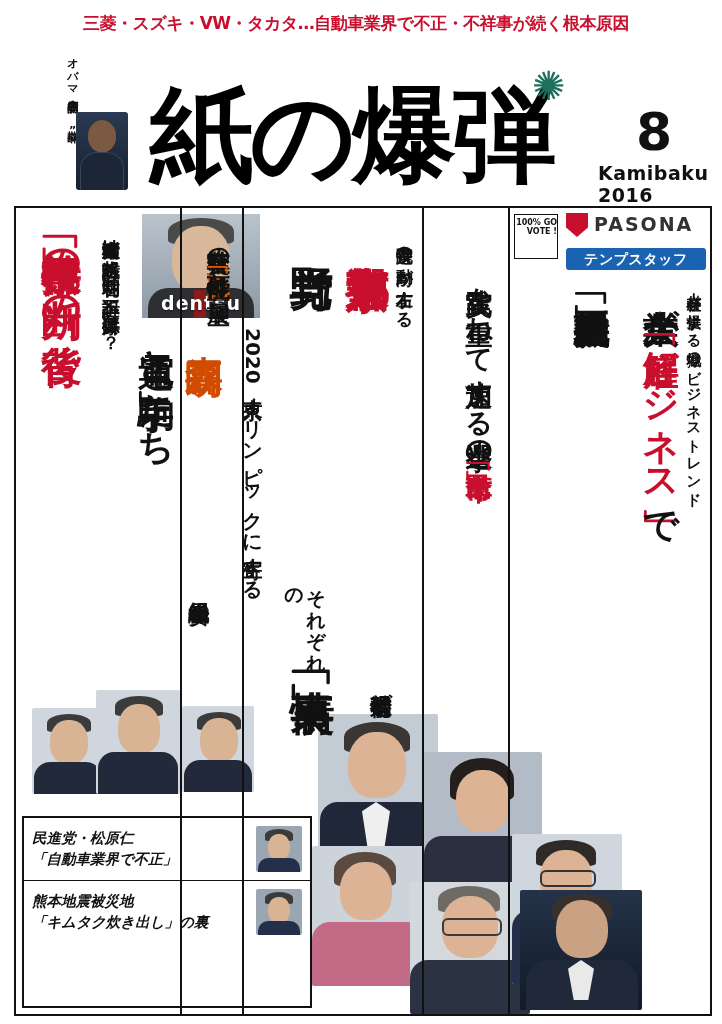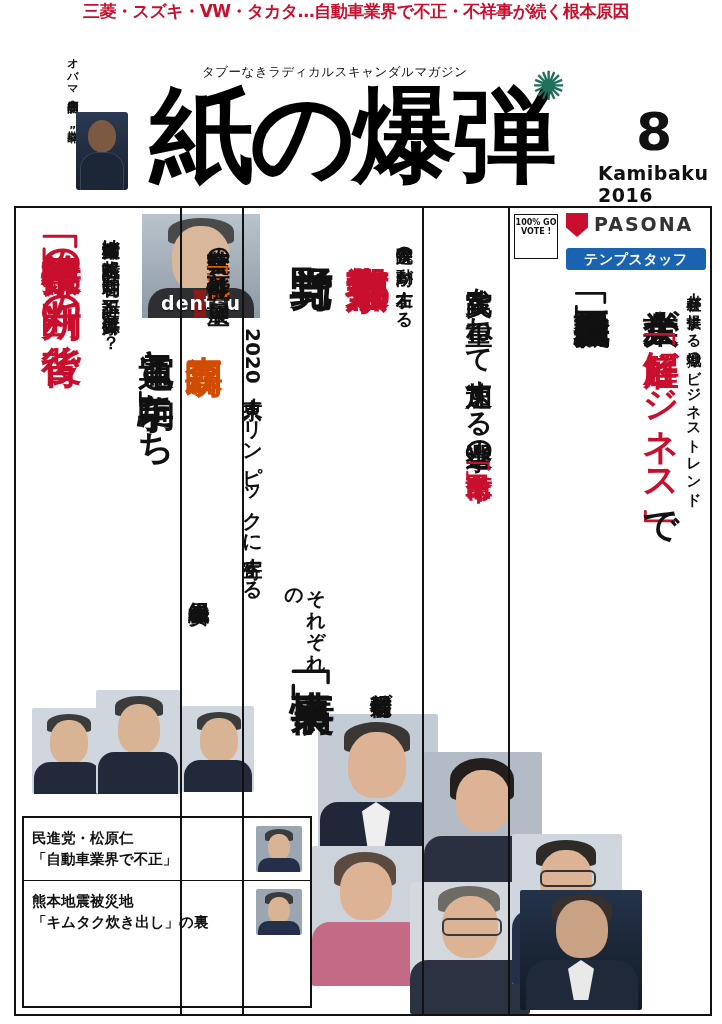--- a/index.html
+++ b/index.html
@@ -8,21 +8,21 @@
     background:#ffffff;
     font-family:"DejaVu Sans","Liberation Sans",sans-serif;
     overflow:hidden;
     position:relative;
   }
   .page{position:relative;width:722px;height:1024px;background:#fff;overflow:hidden;}
 
   
   .top-banner{
     position:absolute;left:0;top:0;width:712px;height:46px;
-    display:flex;justify-content:center;
+    display:flex;align-items:center;justify-content:center;
     border-bottom:1px solid #e2e2e2;
     background:#ffffff;
   }
   .top-banner .txt{
     color:#c8102e;font-size:17px;font-weight:bold;letter-spacing:-0.5px;
   }
 
   
   .masthead{position:absolute;left:0;top:46px;width:722px;height:158px;background:#fff;}
   .obama-caption{
@@ -80,21 +80,21 @@
   .v{writing-mode:vertical-rl;text-orientation:upright;font-weight:bold;color:#111;
      font-family:"DejaVu Sans","Liberation Sans",sans-serif;}
   .vmix{writing-mode:vertical-rl;font-weight:bold;color:#111;}
 
   
   .col-pasona{
     position:absolute;right:0;top:0;width:200px;height:806px;border-left:2px solid #111;
   }
   .vote-badge{
     position:absolute;left:4px;top:6px;width:42px;height:40px;border:1px solid #111;
-    font-size:8px;font-weight:bold;text-align:center;line-height:1.15;padding-top:3px;color:#111;
+    font-size:8px;font-weight:bold;text-align:right;line-height:1.15;padding-top:3px;color:#111;
   }
   .pasona-logo{
     position:absolute;left:56px;top:3px;width:138px;height:30px;
   }
   .pasona-logo .mark{
     position:absolute;left:0;top:2px;width:22px;height:24px;background:#c8102e;
     clip-path:polygon(0 0,100% 0,100% 60%,50% 100%,0 60%);
   }
   .pasona-logo .wd{position:absolute;left:28px;top:2px;font-size:19px;font-weight:bold;letter-spacing:2px;color:#333;}
   .temp-logo{
@@ -216,21 +216,21 @@
   .face .bd{position:absolute;left:2px;top:54px;width:68px;height:34px;background:#22293a;border-radius:16px 16px 0 0;}
   .face.f1{left:0;top:22px;}
   .face.f2{left:64px;top:4px;width:84px;height:104px;}
   .face.f2 .hd{left:22px;top:14px;width:42px;height:50px;}
   .face.f2 .hr{left:19px;top:6px;width:48px;height:20px;}
   .face.f2 .bd{top:62px;width:80px;height:42px;}
   .face.f3{left:150px;top:20px;}
 
   
   .teasers{
-    position:absolute;left:6px;bottom:6px;width:286px;height:188px;border:2px solid #111;background:#fff;
+    position:absolute;left:6px;bottom:6px;width:286px;height:188px;border:2px solid #111;background:#fff;font-style:italic;
   }
   .teaser{position:relative;height:62px;border-bottom:1px solid #111;}
   .teaser:last-child{border-bottom:none;}
   .teaser .tx{
     position:absolute;left:8px;top:10px;width:196px;font-size:14.5px;line-height:21px;font-weight:bold;color:#111;
   }
   .teaser .thumb{
     position:absolute;right:8px;top:8px;width:46px;height:46px;background:#9aa6b2;border-radius:2px;overflow:hidden;
   }
   .teaser .thumb .hd{position:absolute;left:12px;top:8px;width:22px;height:26px;background:#d9b494;border-radius:46% 46% 42% 42%;}
@@ -287,21 +287,20 @@
 
   <div class="top-banner">
     <div class="txt">三菱・スズキ・VW・タカタ…自動車業界で不正・不祥事が続く根本原因</div>
   </div>
 
   <div class="masthead">
     <div class="obama-caption v">オバマ広島訪問の“欺瞞”</div>
     <div class="obama-photo"></div>
 
     <div class="title-wrap">
-      <div class="title-sub">タブーなきラディカルスキャンダルマガジン</div>
       <div class="title-main">紙の爆弾</div>
       <div class="splat">✺</div>
     </div>
 
     <div class="issue-num">8</div>
     <div class="issue-label">Kamibaku 2016</div>
   </div>
 
   <div class="cover">
 

